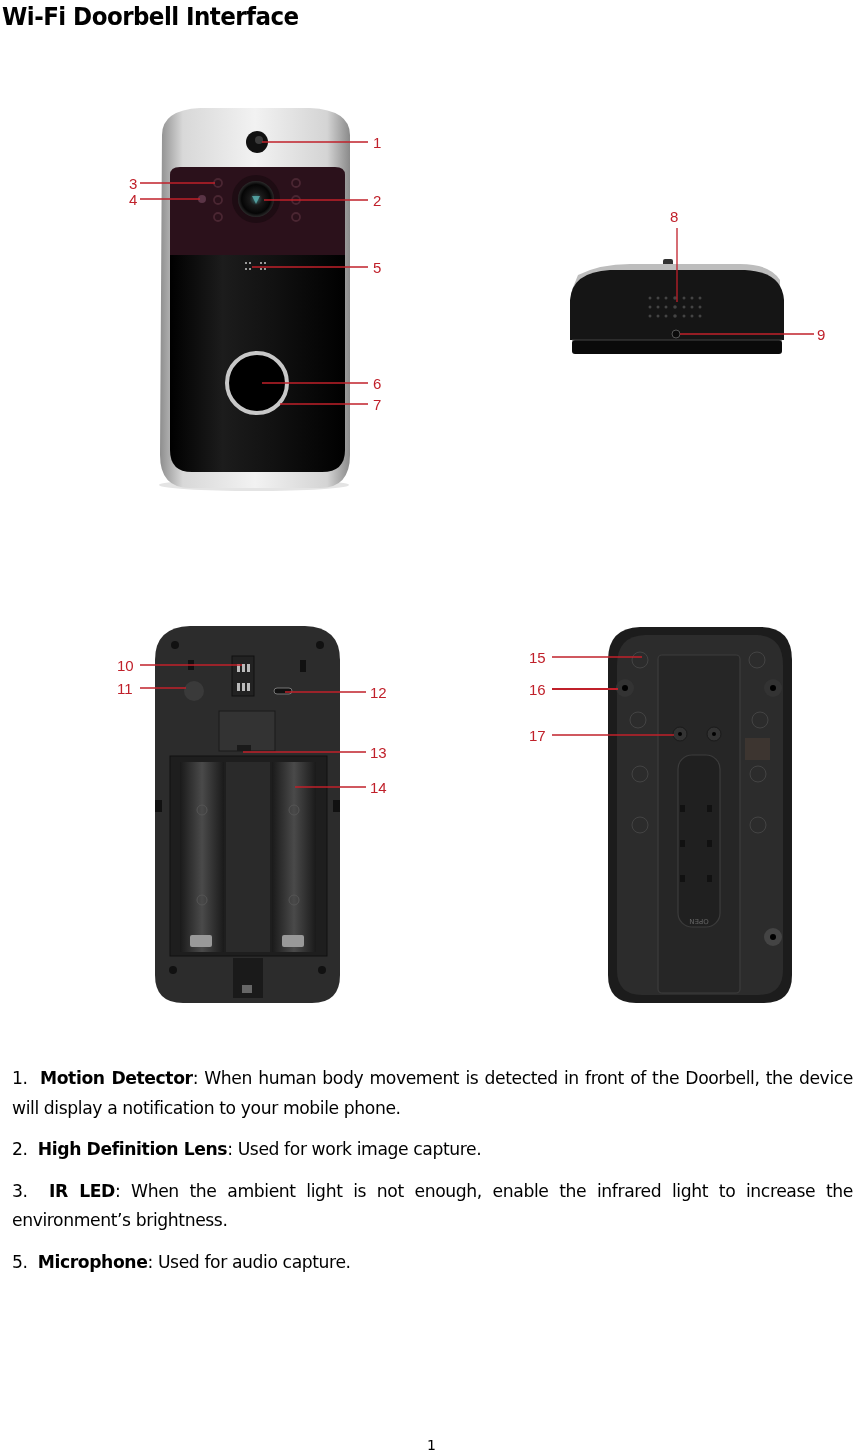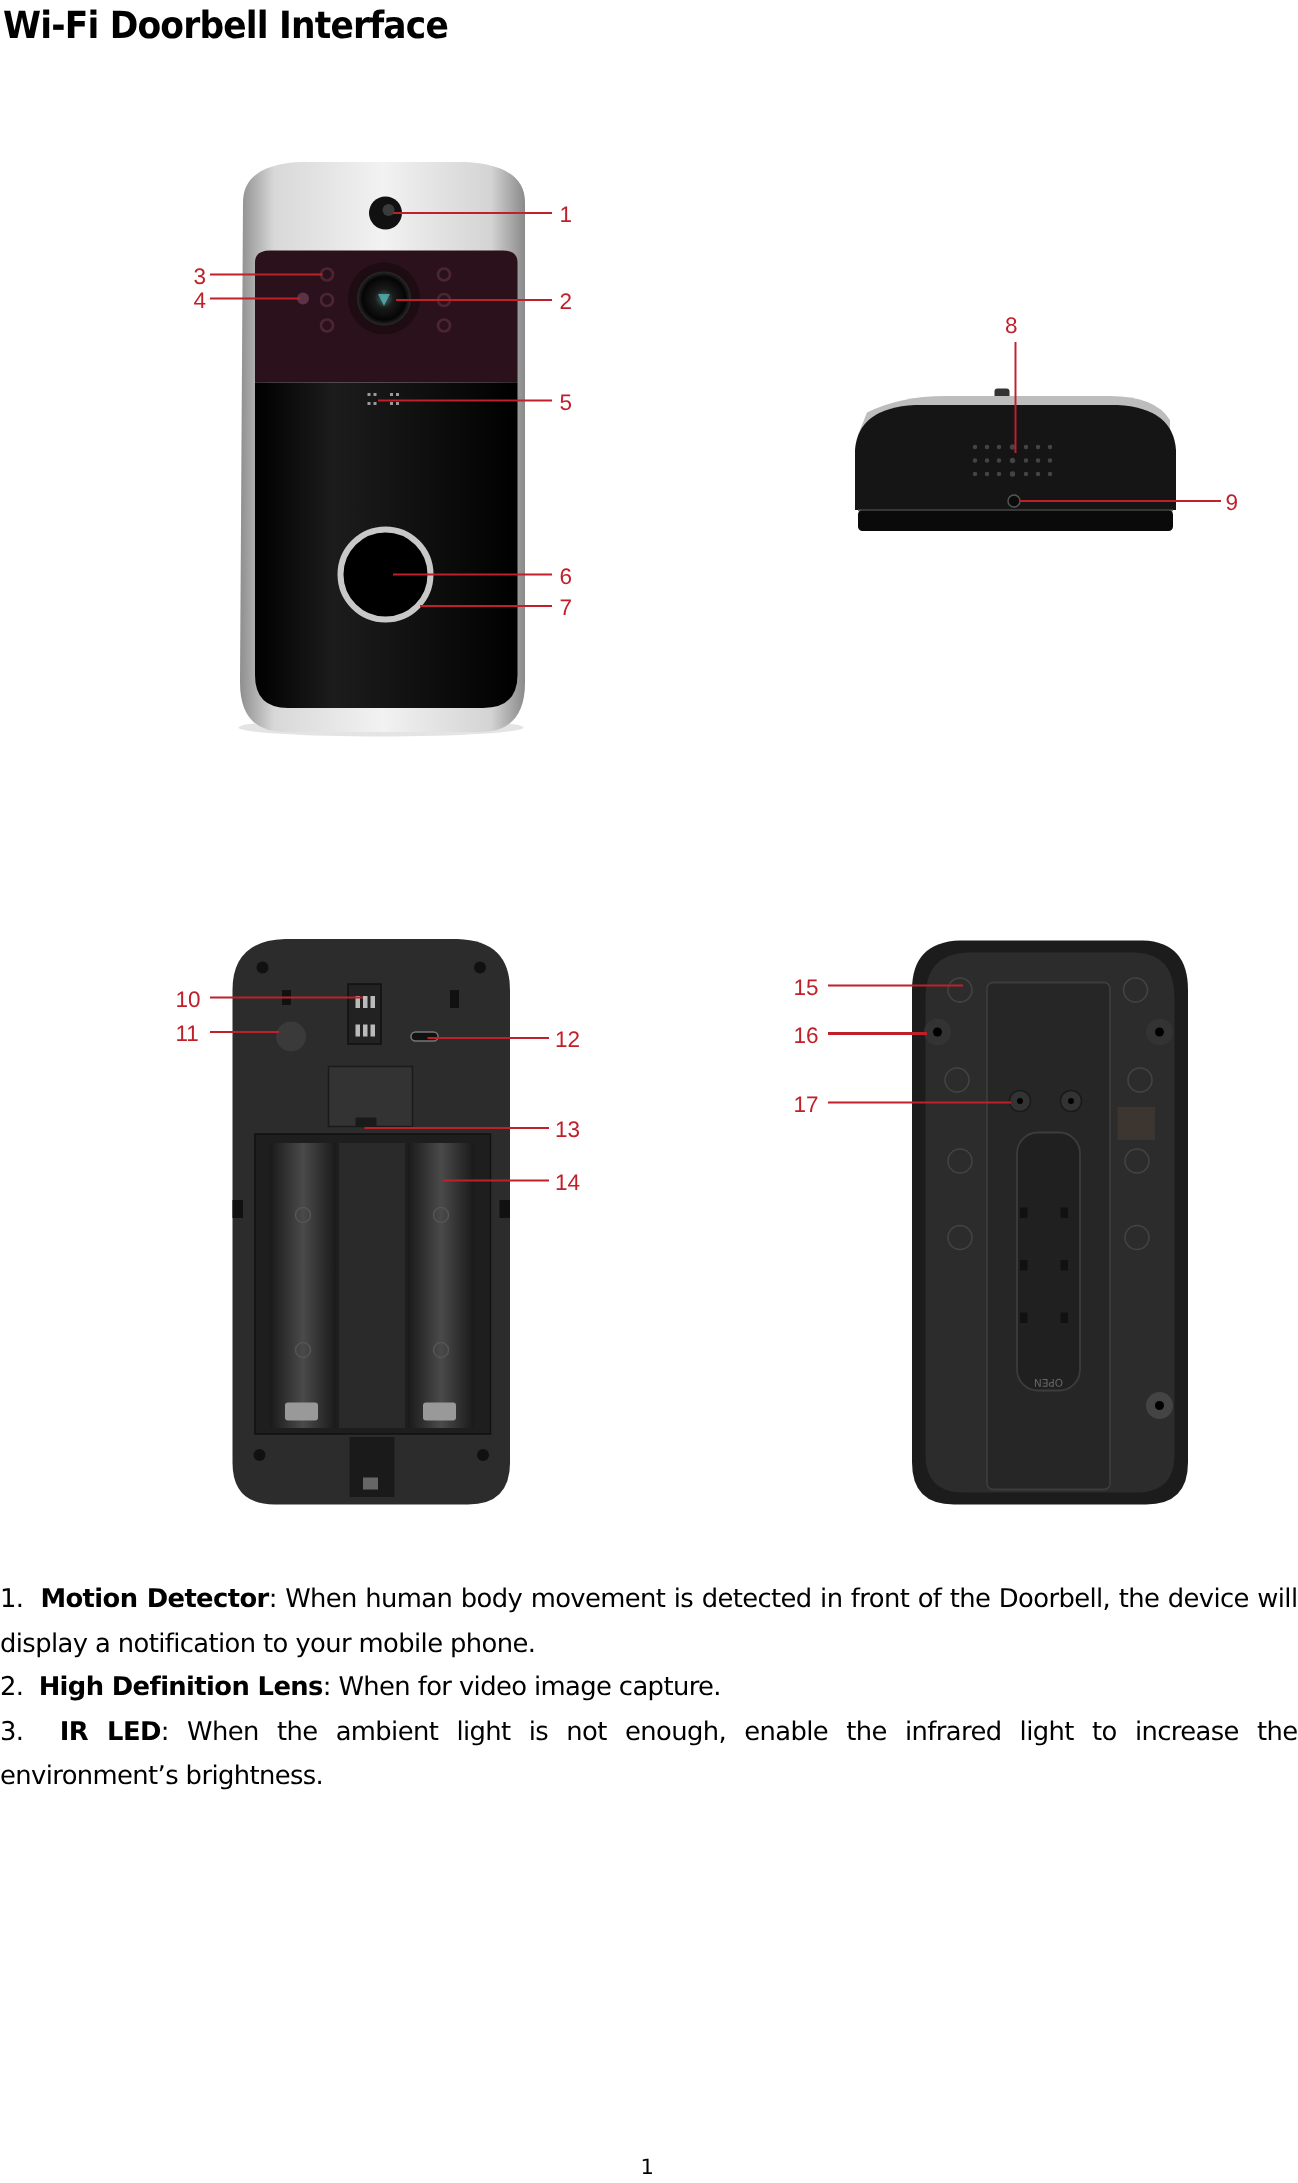--- a/index.html
+++ b/index.html
@@ -13,21 +13,21 @@
       font-size: 25px; letter-spacing: -0.6px; transform: scaleX(0.92); transform-origin: left top;
       line-height: 34px;
     }
     svg.figure { position: absolute; left: 0; top: 0; }
     .callout { font-family: "Liberation Sans", sans-serif; font-size: 15px; fill: #c0202a; }
     .body-text {
       position: absolute; left: 0; top: 1052px; width: 865px;
       font-family: "DejaVu Sans", sans-serif; font-size: 17.2px; line-height: 29.5px;
       letter-spacing: -0.4px;
     }
-    .body-text p { margin: 0; }
+    .body-text p { margin: 12px; }
     .justify { text-align: justify; text-align-last: left; }
     .body-text b { font-weight: bold; }
     .page-num {
       position: absolute; left: 427px; top: 1437px; font-size: 14px;
       font-family: "DejaVu Sans", sans-serif;
     }
   </style>
 </head>
 <body>
 
@@ -260,20 +260,23 @@
   <text class="callout" x="529" y="663">15</text>
   <text class="callout" x="529" y="695">16</text>
   <text class="callout" x="529" y="741">17</text>
 </svg>
 
 <div class="body-text">
   <p class="justify">
     <span>1.</span>&nbsp; <b>Motion Detector</b><span>: When human body movement is detected in front of the Doorbell, the device will display a notification to your mobile phone.</span>
   </p>
   <p>
-    <span>2.</span>&nbsp; <b>High Definition Lens</b><span>: When for video image capture.</span>
+    <span>2.</span>&nbsp; <b>High Definition Lens</b><span>: Used for work image capture.</span>
   </p>
   <p class="justify">
     <span>3.</span>&nbsp; <b>IR LED</b><span>: When the ambient light is not enough, enable the infrared light to increase the environment’s brightness.</span>
   </p>
+  <p>
+    <span>5.</span>&nbsp; <b>Microphone</b><span>: Used for audio capture.</span>
+  </p>
 </div>
 
 <div class="page-num">1</div>
 
 </body></html>

